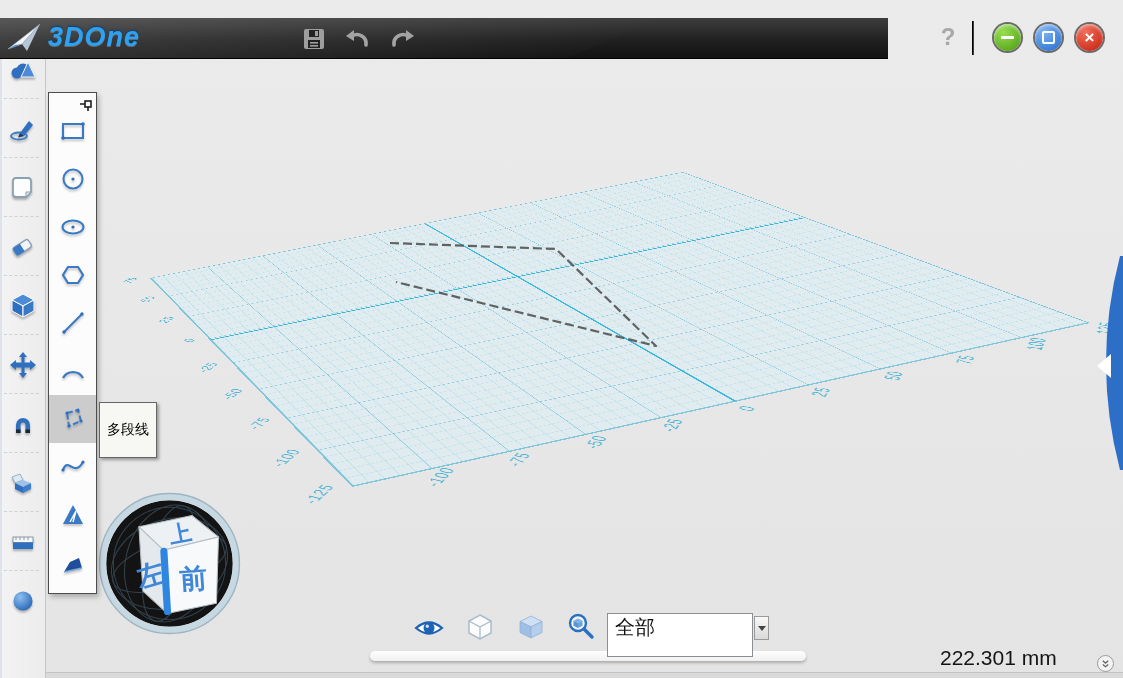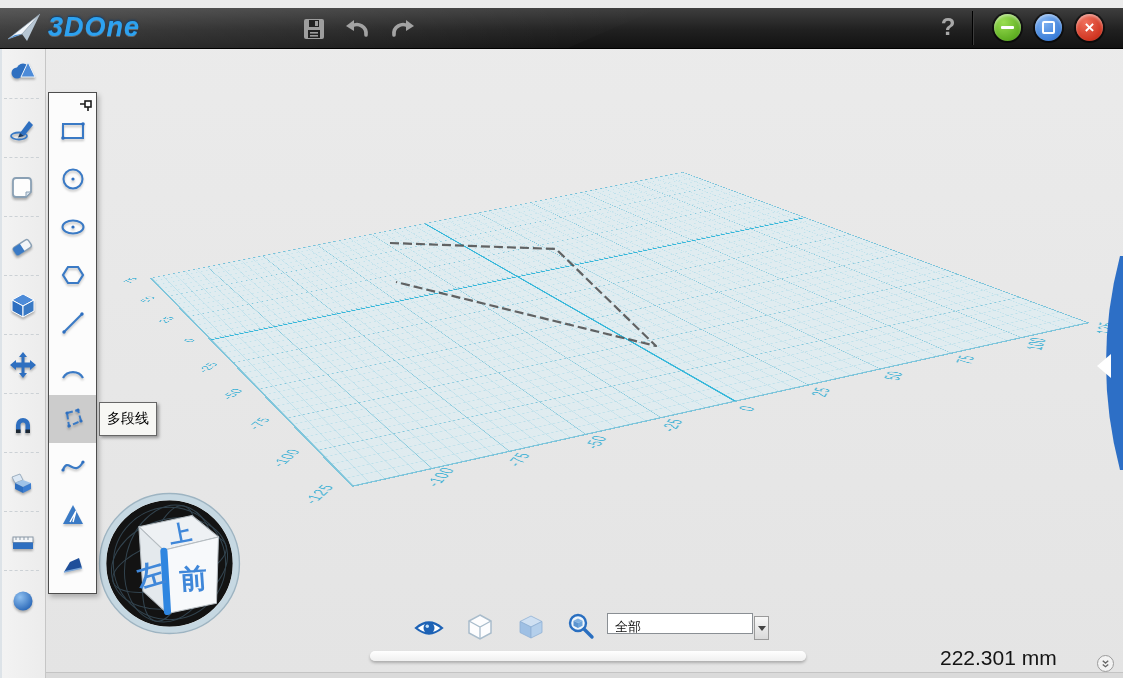--- a/index.html
+++ b/index.html
@@ -1,19 +1,19 @@
 <!DOCTYPE html>
 <html><head>
 <meta charset="utf-8">
 <style>
   html,body{margin:0;padding:0;background:#e8e8e8;font-family:"Liberation Sans","DejaVu Sans",sans-serif;}
   #app{position:relative;width:1123px;height:678px;overflow:hidden;background:linear-gradient(180deg,#ebebeb,#e4e4e4);}
 
   
-  .topbar{position:absolute;left:0;top:8px;width:1123px;height:40px;z-index:10;
+  .topbar{position:absolute;left:0;top:18px;width:888px;height:40px;z-index:10;
     background:linear-gradient(180deg,#3e3e3e,#202020 55%,#121212);border-bottom:1px solid #000;}
   .topbar::before{content:'';position:absolute;left:0;top:0;width:660px;height:40px;
     background:linear-gradient(100deg,rgba(255,255,255,.14),rgba(255,255,255,.03) 75%,transparent);
     clip-path:polygon(0 0,100% 0,86% 100%,0 100%);}
   .logo{position:absolute;left:6px;top:3px;display:flex;align-items:center;gap:6px;}
   .brand{font-size:27px;font-weight:bold;font-style:italic;color:#2da2f0;
     text-shadow:0 1px 0 rgba(255,255,255,.25),0 -1px 2px rgba(0,60,120,.8);letter-spacing:1px;}
   .tb-actions{position:absolute;left:300px;top:7px;display:flex;gap:16px;}
   .tb-btn{width:28px;height:27px;display:flex;align-items:center;justify-content:center;cursor:pointer;}
   .title{position:absolute;left:50%;top:0;transform:translateX(-50%);line-height:40px;
@@ -39,21 +39,21 @@
 
   
   .sketchbar{position:absolute;left:48px;top:92px;width:49px;z-index:12;background:#fcfcfc;
     border:1px solid #4d4d4d;box-shadow:2px 3px 5px rgba(0,0,0,.25);padding:14px 0 6px 0;box-sizing:border-box;}
   .pin{position:absolute;top:4px;right:4px;cursor:pointer;}
   .tool{height:48px;display:flex;align-items:center;justify-content:center;cursor:pointer;}
   .tool.active{background:#cccccc;}
   .tool svg{filter:drop-shadow(0 2px 1px rgba(0,0,0,.22));}
 
   .tooltip{position:absolute;left:99px;top:402px;z-index:13;background:#f7f7f4;border:1px solid #666;
-    box-shadow:2px 2px 3px rgba(0,0,0,.35);font-size:14px;color:#000;padding:7px 7px;white-space:nowrap;}
+    box-shadow:2px 2px 3px rgba(0,0,0,.35);font-size:14px;color:#000;padding:18px 7px;white-space:nowrap;}
 
   
   .plane-wrap{position:absolute;left:0;top:0;width:0;height:0;z-index:1;}
   #plane{position:absolute;left:0;top:0;width:1000px;height:800px;transform-origin:0 0;box-sizing:border-box;
     background-color:rgba(219,238,245,.6);
     background-image:
       repeating-linear-gradient(90deg,rgba(116,193,216,.85) 0 1px,transparent 1px 100px),
       repeating-linear-gradient(0deg,rgba(116,193,216,.85) 0 1px,transparent 1px 100px),
       repeating-linear-gradient(90deg,rgba(145,208,227,.45) 0 1px,transparent 1px 20px),
       repeating-linear-gradient(0deg,rgba(145,208,227,.45) 0 1px,transparent 1px 20px);
@@ -67,22 +67,22 @@
   #overlay{position:absolute;left:0;top:0;z-index:2;pointer-events:none;}
 
   
   .viewcube{position:absolute;left:96px;top:490px;z-index:11;cursor:pointer;}
 
   
   .flyout{position:absolute;left:1089px;top:252px;z-index:11;cursor:pointer;}
 
   
   .bicon{position:absolute;z-index:11;cursor:pointer;}
-  .dd{position:absolute;left:607px;top:613px;width:146px;height:21px;z-index:11;background:#fff;
-    border:1px solid #8a8f94;box-sizing:border-box;font-size:13px;color:#111;line-height:26px;padding-left:7px;cursor:pointer;}
+  .dd{position:absolute;left:607px;top:613px;width:146px;height:44px;z-index:11;background:#fff;
+    border:1px solid #8a8f94;box-sizing:border-box;font-size:20px;color:#111;line-height:26px;padding-left:7px;cursor:pointer;}
   .ddbtn{position:absolute;left:754px;top:616px;width:15px;height:24px;z-index:11;cursor:pointer;
     background:linear-gradient(#f8f8f8,#d9d9d9);border:1px solid #9a9a9a;box-sizing:border-box;
     display:flex;align-items:center;justify-content:center;}
   .ddbtn::after{content:'';width:0;height:0;border-left:4px solid transparent;border-right:4px solid transparent;border-top:5px solid #444;}
 
   .pill{position:absolute;left:370px;top:651px;width:436px;height:10px;z-index:10;border-radius:5px;
     background:linear-gradient(#ffffff,#f0f0f0);box-shadow:0 2px 3px rgba(0,0,0,.25);}
 
   .measure{position:absolute;left:940px;top:646px;width:172px;text-align:left;z-index:11;
     font-size:21px;color:#141414;}

